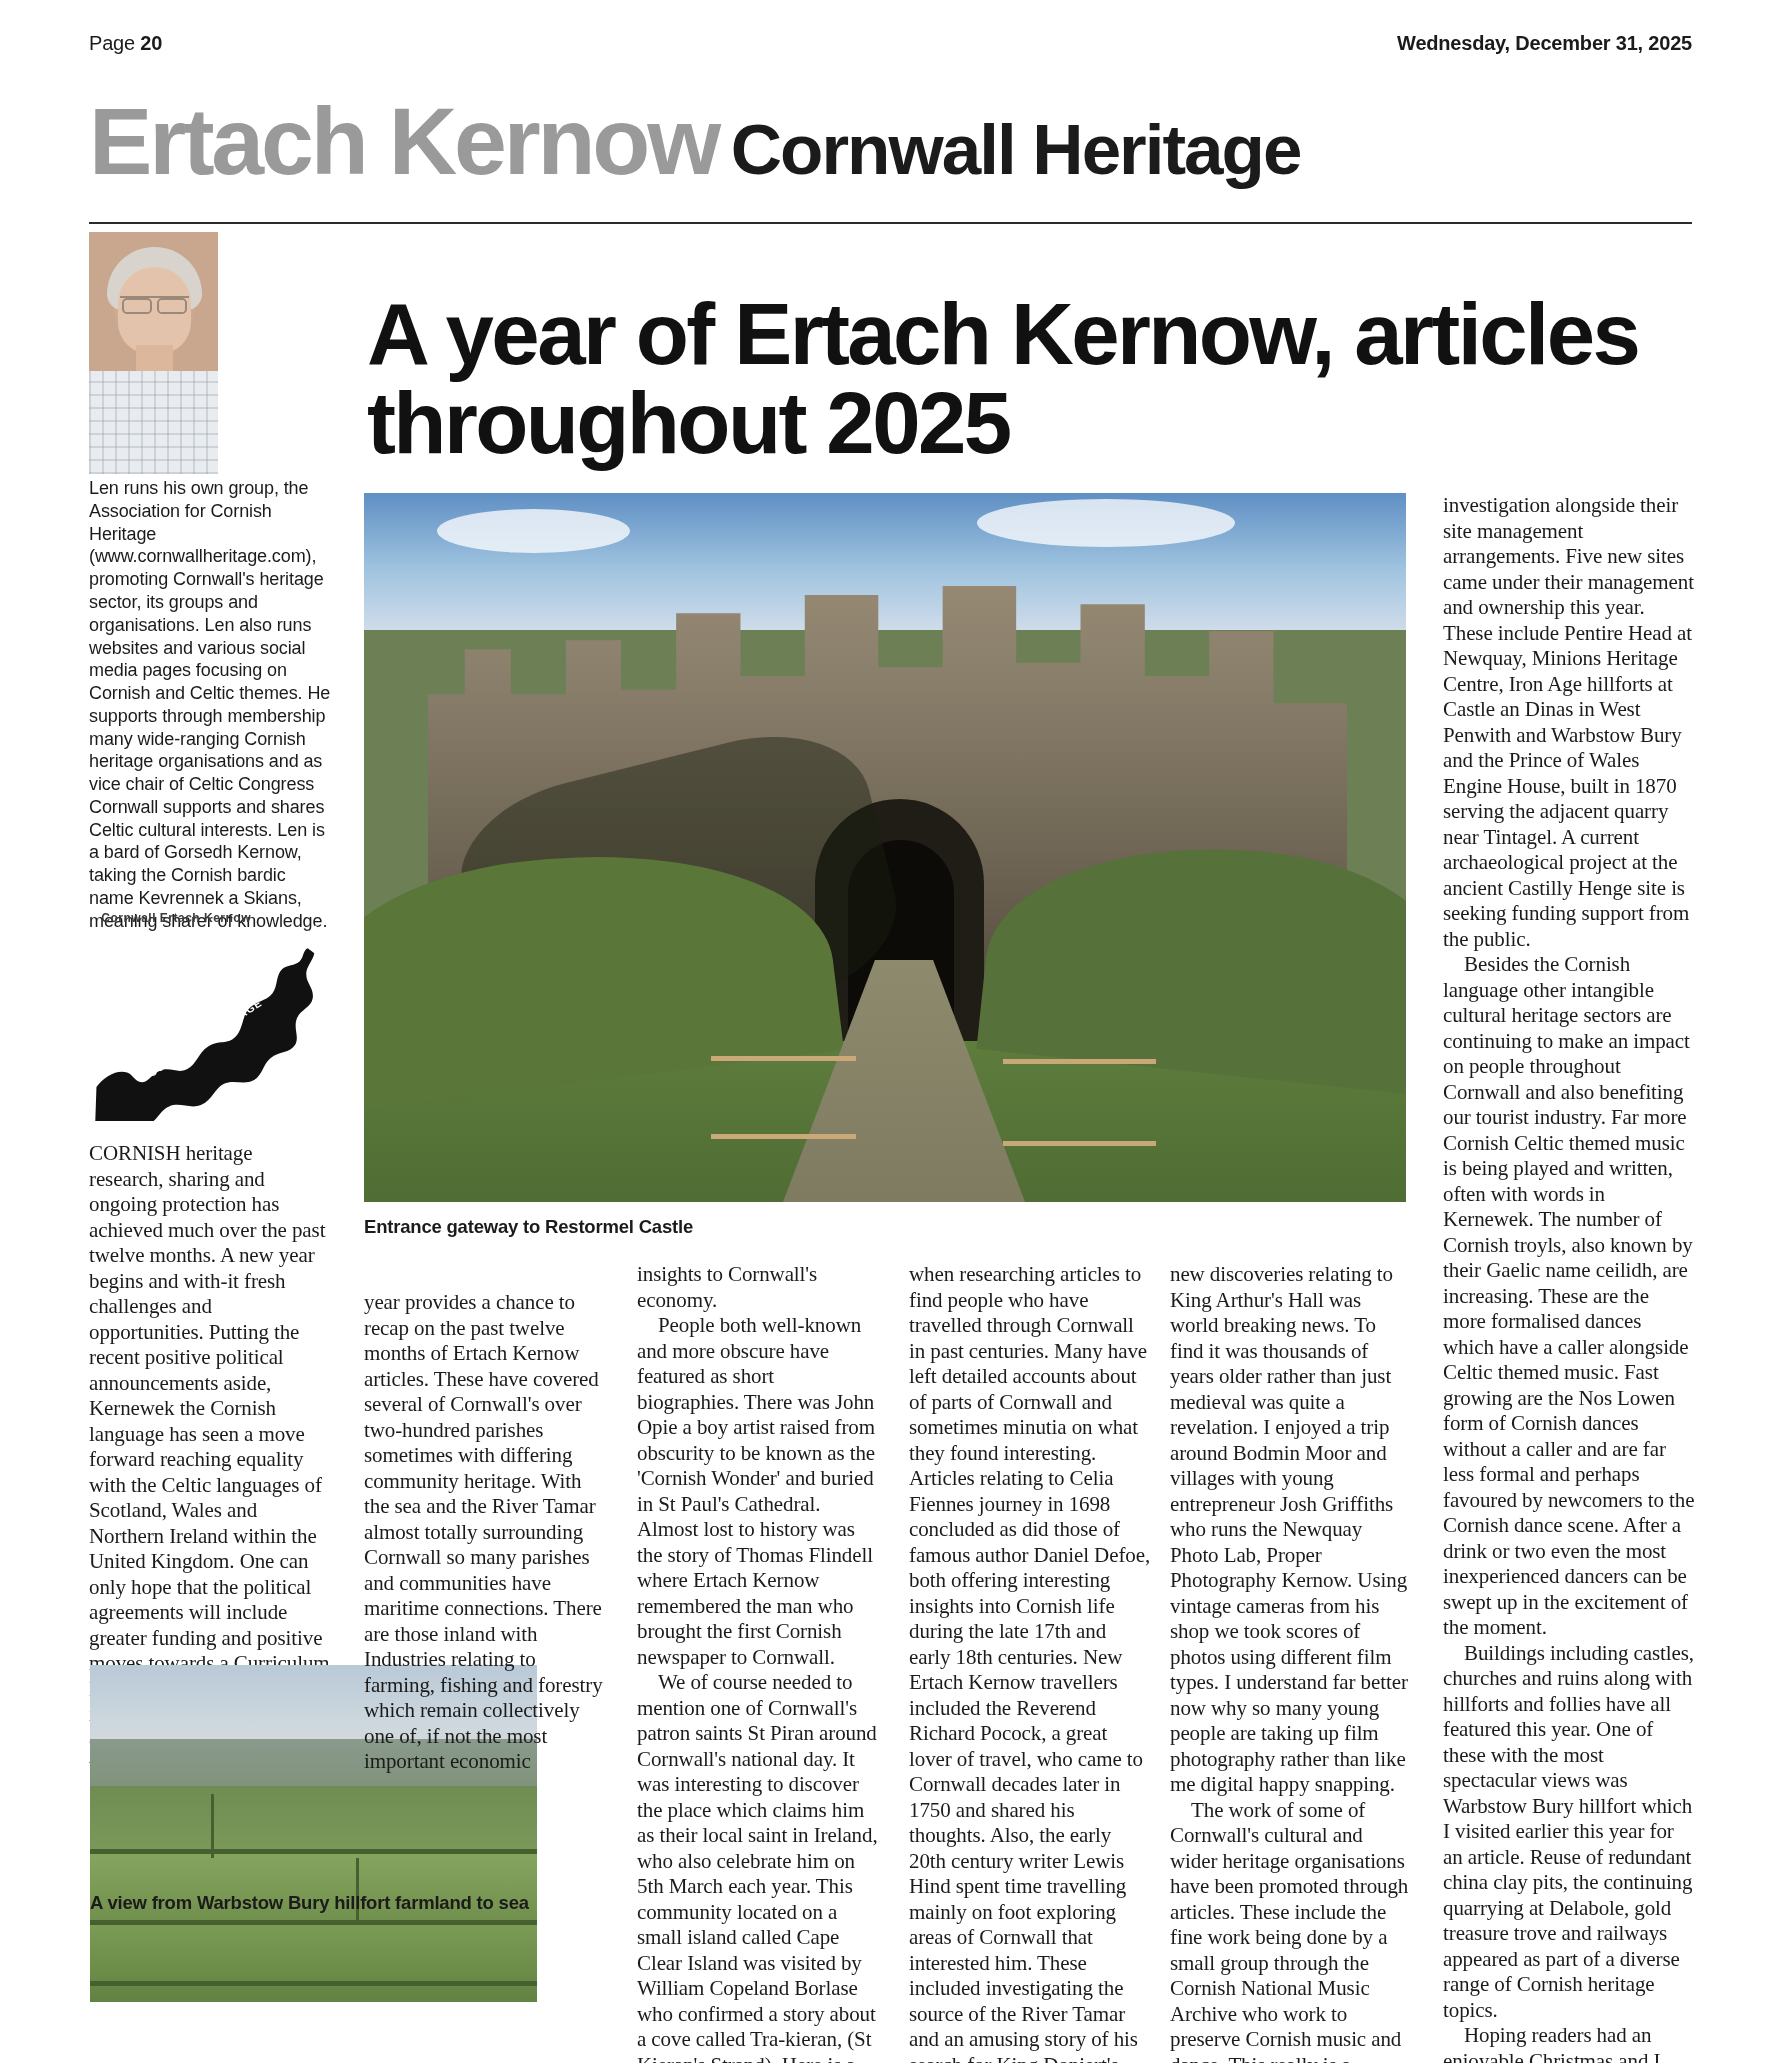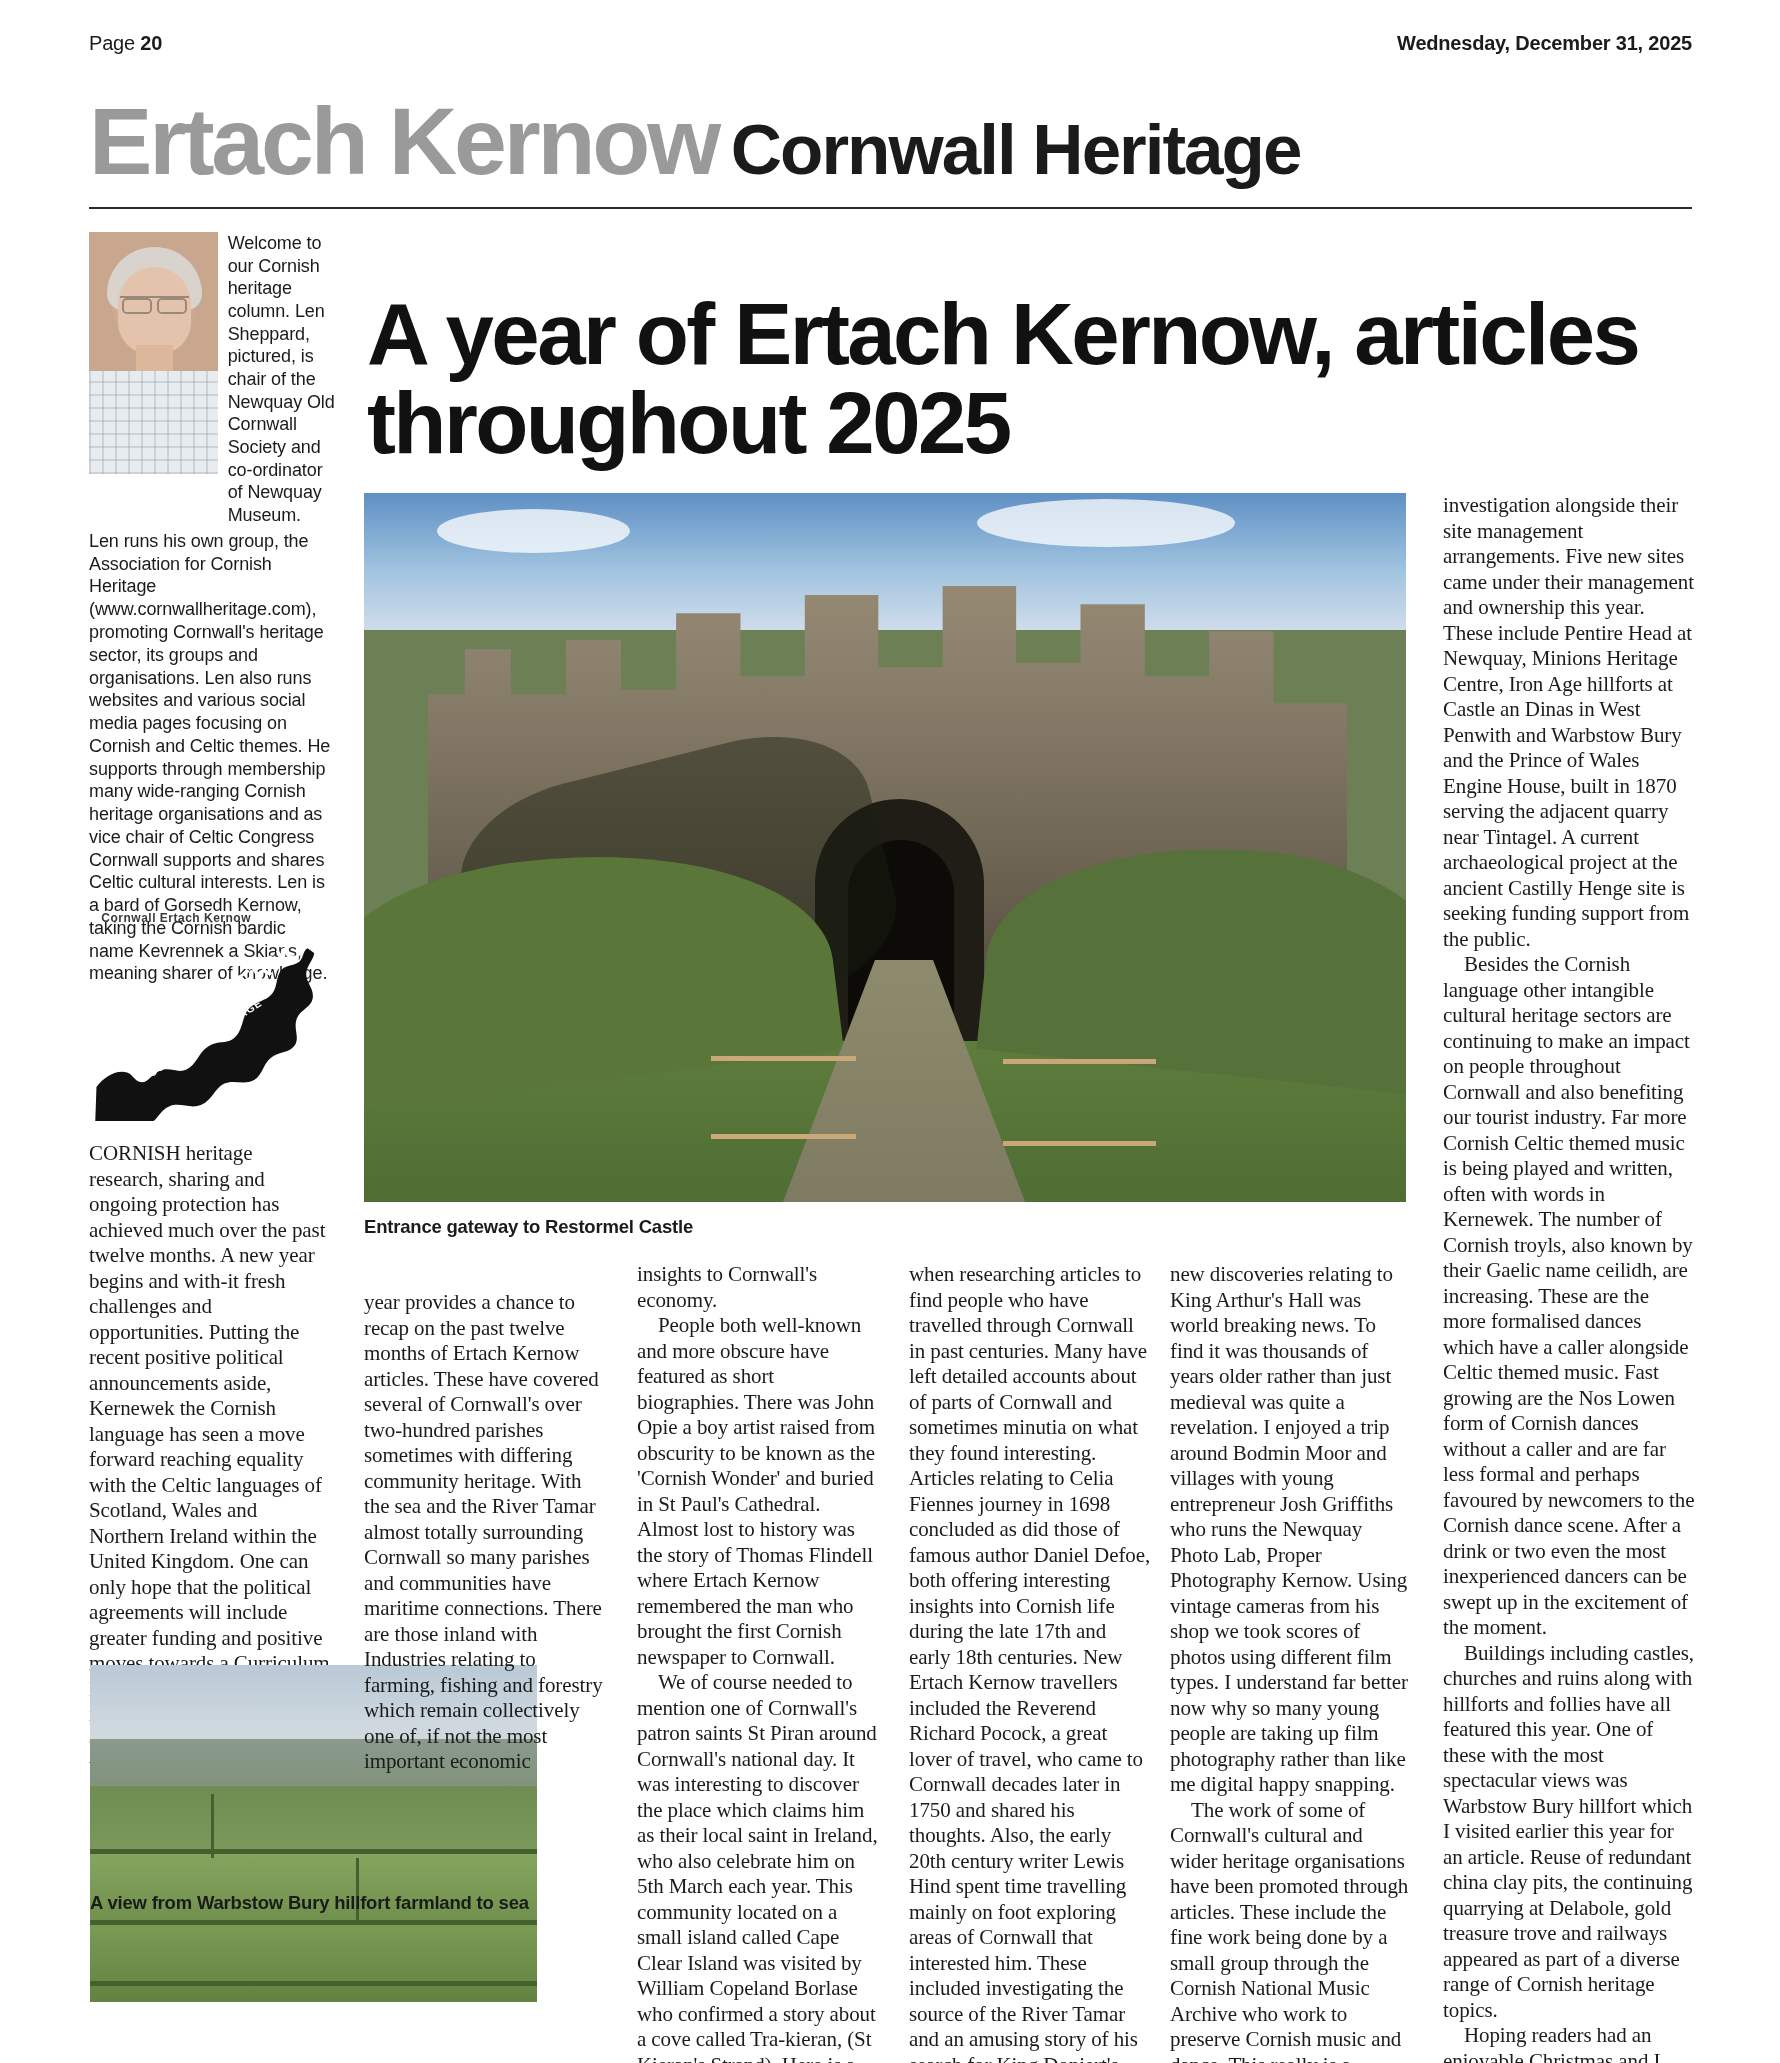--- a/index.html
+++ b/index.html
@@ -30,21 +30,21 @@
     padding-top: 32px;
     font-size: 20px;
     letter-spacing: -0.2px;
   }
   .topbar .page-no { font-weight: 400; }
   .topbar .page-no b { font-weight: 700; }
   .topbar .date { font-weight: 700; }
 
   .masthead {
     margin-top: 39px;
-    padding-bottom: 18px;
+    padding-bottom: 33px;
     border-bottom: 2.4px solid #2b2b2b;
     white-space: nowrap;
     line-height: 1;
   }
   .masthead .brand {
     font-size: 95px;
     font-weight: 700;
     color: #9a9a9a;
     letter-spacing: -3.2px;
   }
@@ -310,21 +310,20 @@
 
   <div class="rail">
     <div class="bio-block">
       <div class="mugshot">
         <div class="hair"></div>
         <div class="face"></div>
         <div class="glasses"></div>
         <div class="neck"></div>
         <div class="shirt"></div>
       </div>
-      <div class="bio-text">Welcome to our Cornish heritage column. Len Sheppard, pictured, is chair of the Newquay Old Cornwall Society and co-ordinator of Newquay Museum.</div>
     </div>
     <div class="rail-cont">Len runs his own group, the Association for Cornish Heritage (www.cornwallheritage.com), promoting Cornwall's heritage sector, its groups and organisations. Len also runs websites and various social media pages focusing on Cornish and Celtic themes. He supports through membership many wide-ranging Cornish heritage organisations and as vice chair of Celtic Congress Cornwall supports and shares Celtic cultural interests. Len is a bard of Gorsedh Kernow, taking the Cornish bardic name Kevrennek a Skians, meaning sharer of knowledge.</div>
   </div>
 
   <div class="logo">
     <svg width="234" height="226" viewBox="0 0 290 280">
       <path fill="#111" d="M8 238 c10,-14 26,-22 38,-18 c8,3 10,12 18,12 c9,0 12,-10 22,-14 c14,-6 22,4 34,-2
         c12,-6 14,-20 26,-28 c14,-9 24,-2 34,-12 c10,-10 8,-24 16,-34 c9,-11 22,-10 30,-20 c7,-9 4,-22 12,-30
         c6,-6 16,-4 22,-10 c5,-5 4,-14 10,-16 l8,6 c-2,10 -10,16 -10,26 c0,12 10,18 8,30 c-2,12 -16,14 -20,26
         c-4,12 4,22 -2,32 c-6,10 -20,8 -30,16 c-10,8 -10,22 -22,28 c-12,6 -24,-2 -36,4 c-12,6 -14,20 -28,26

